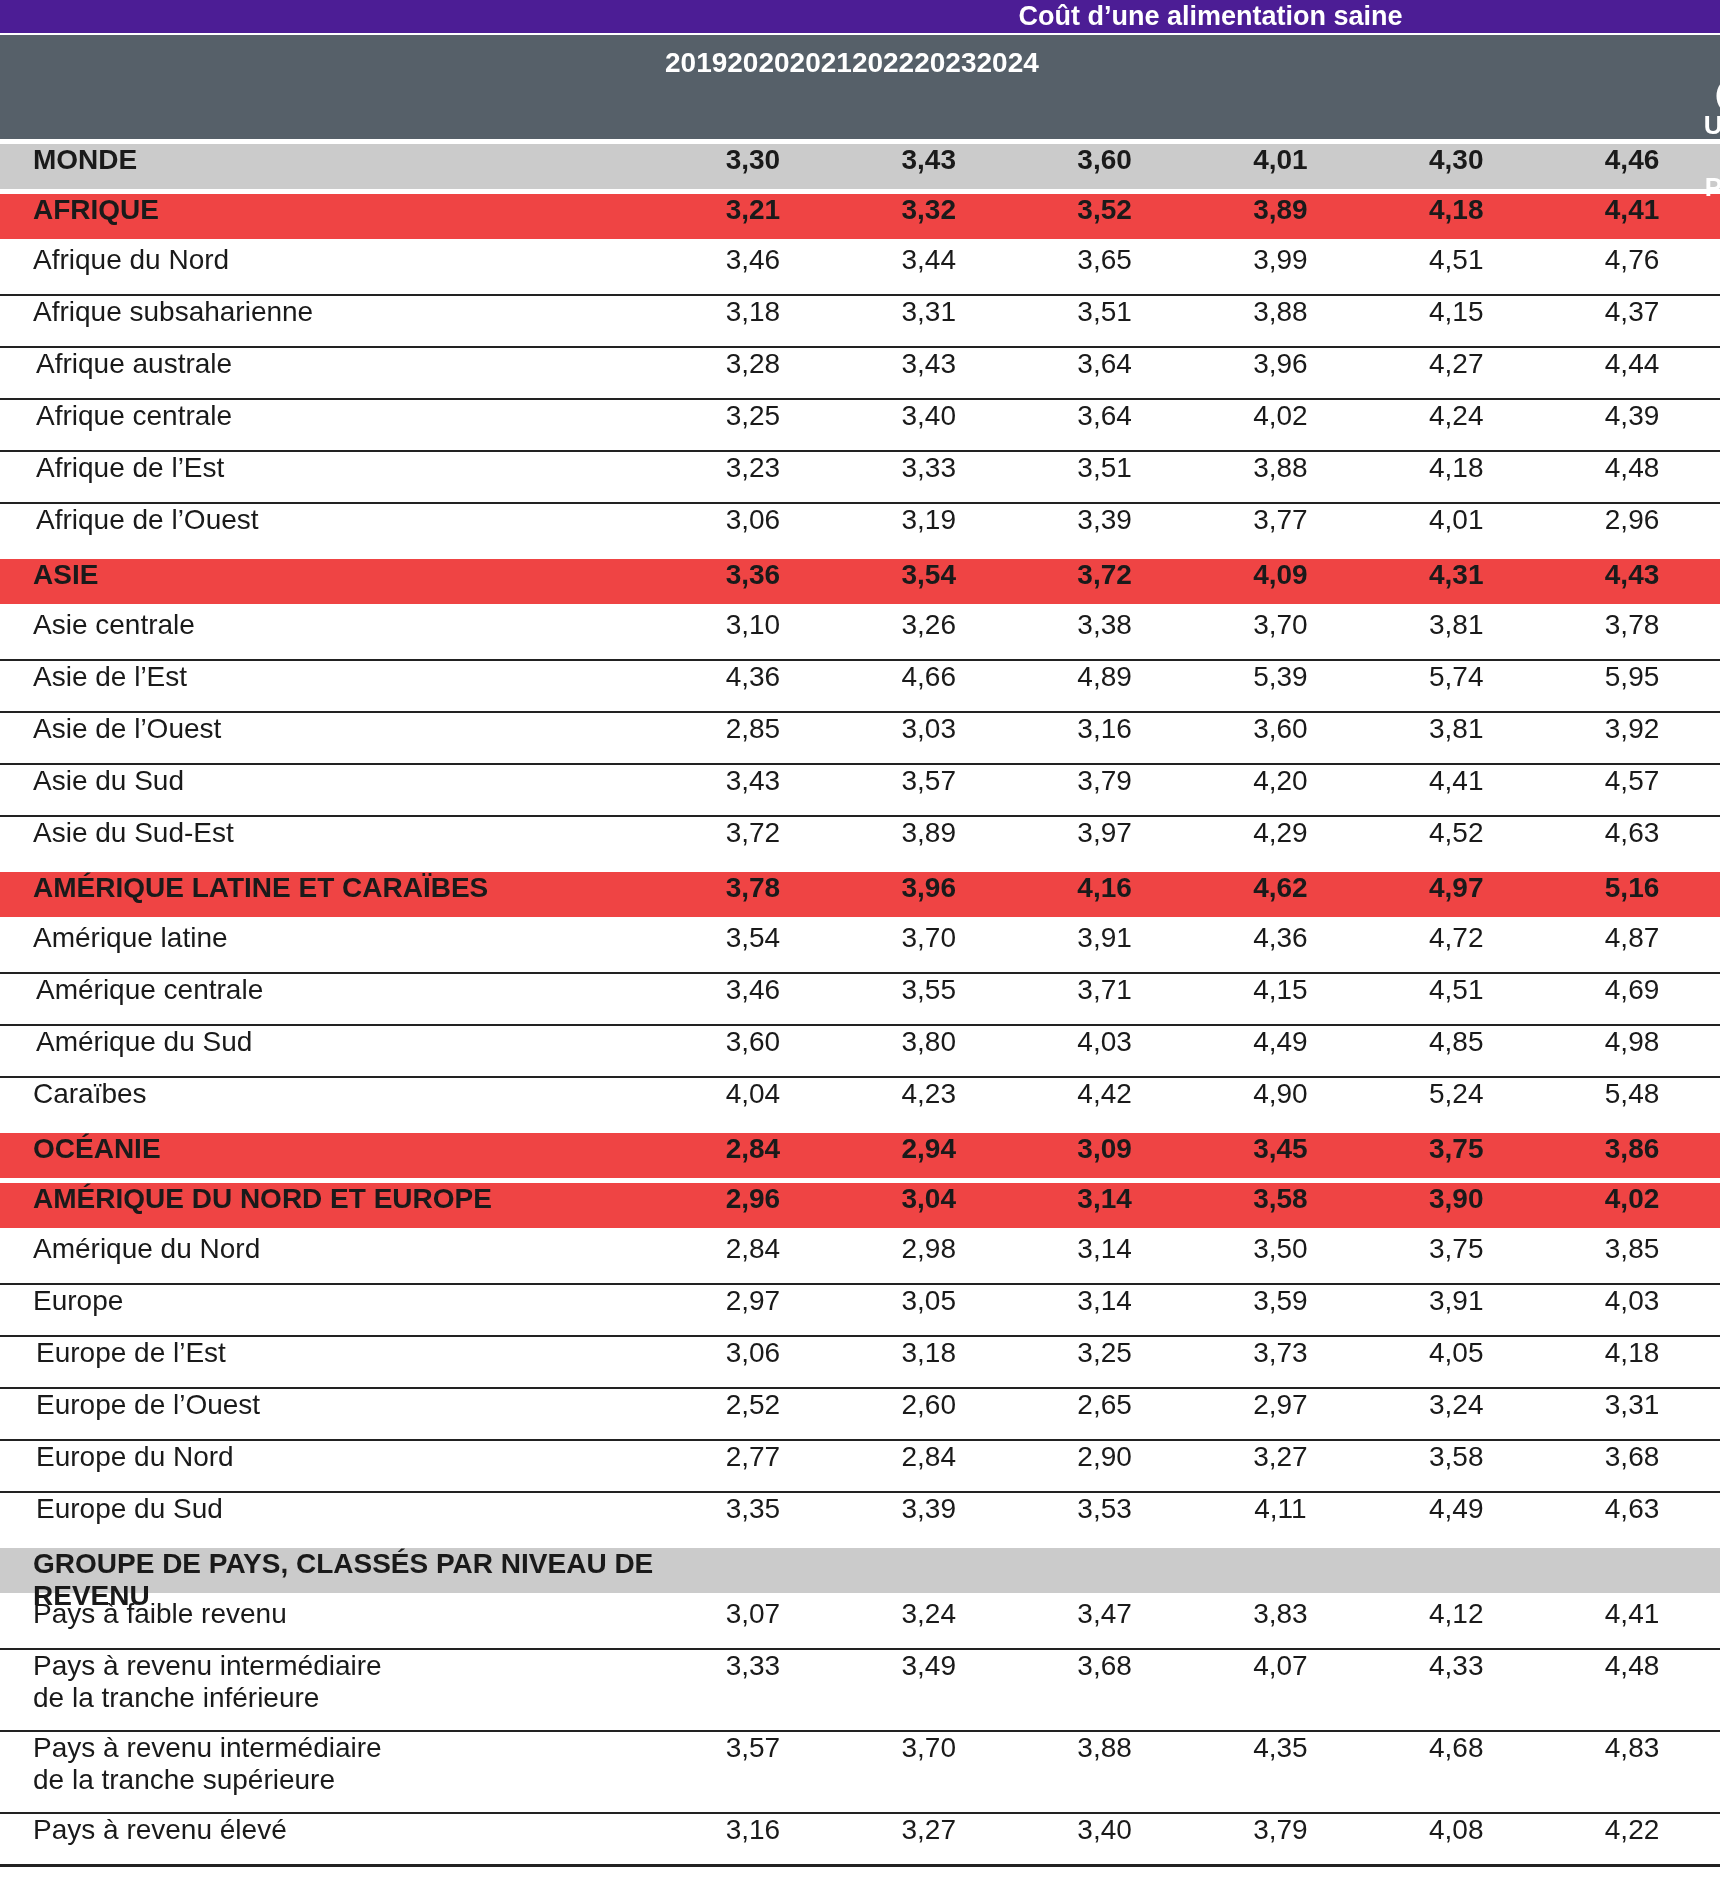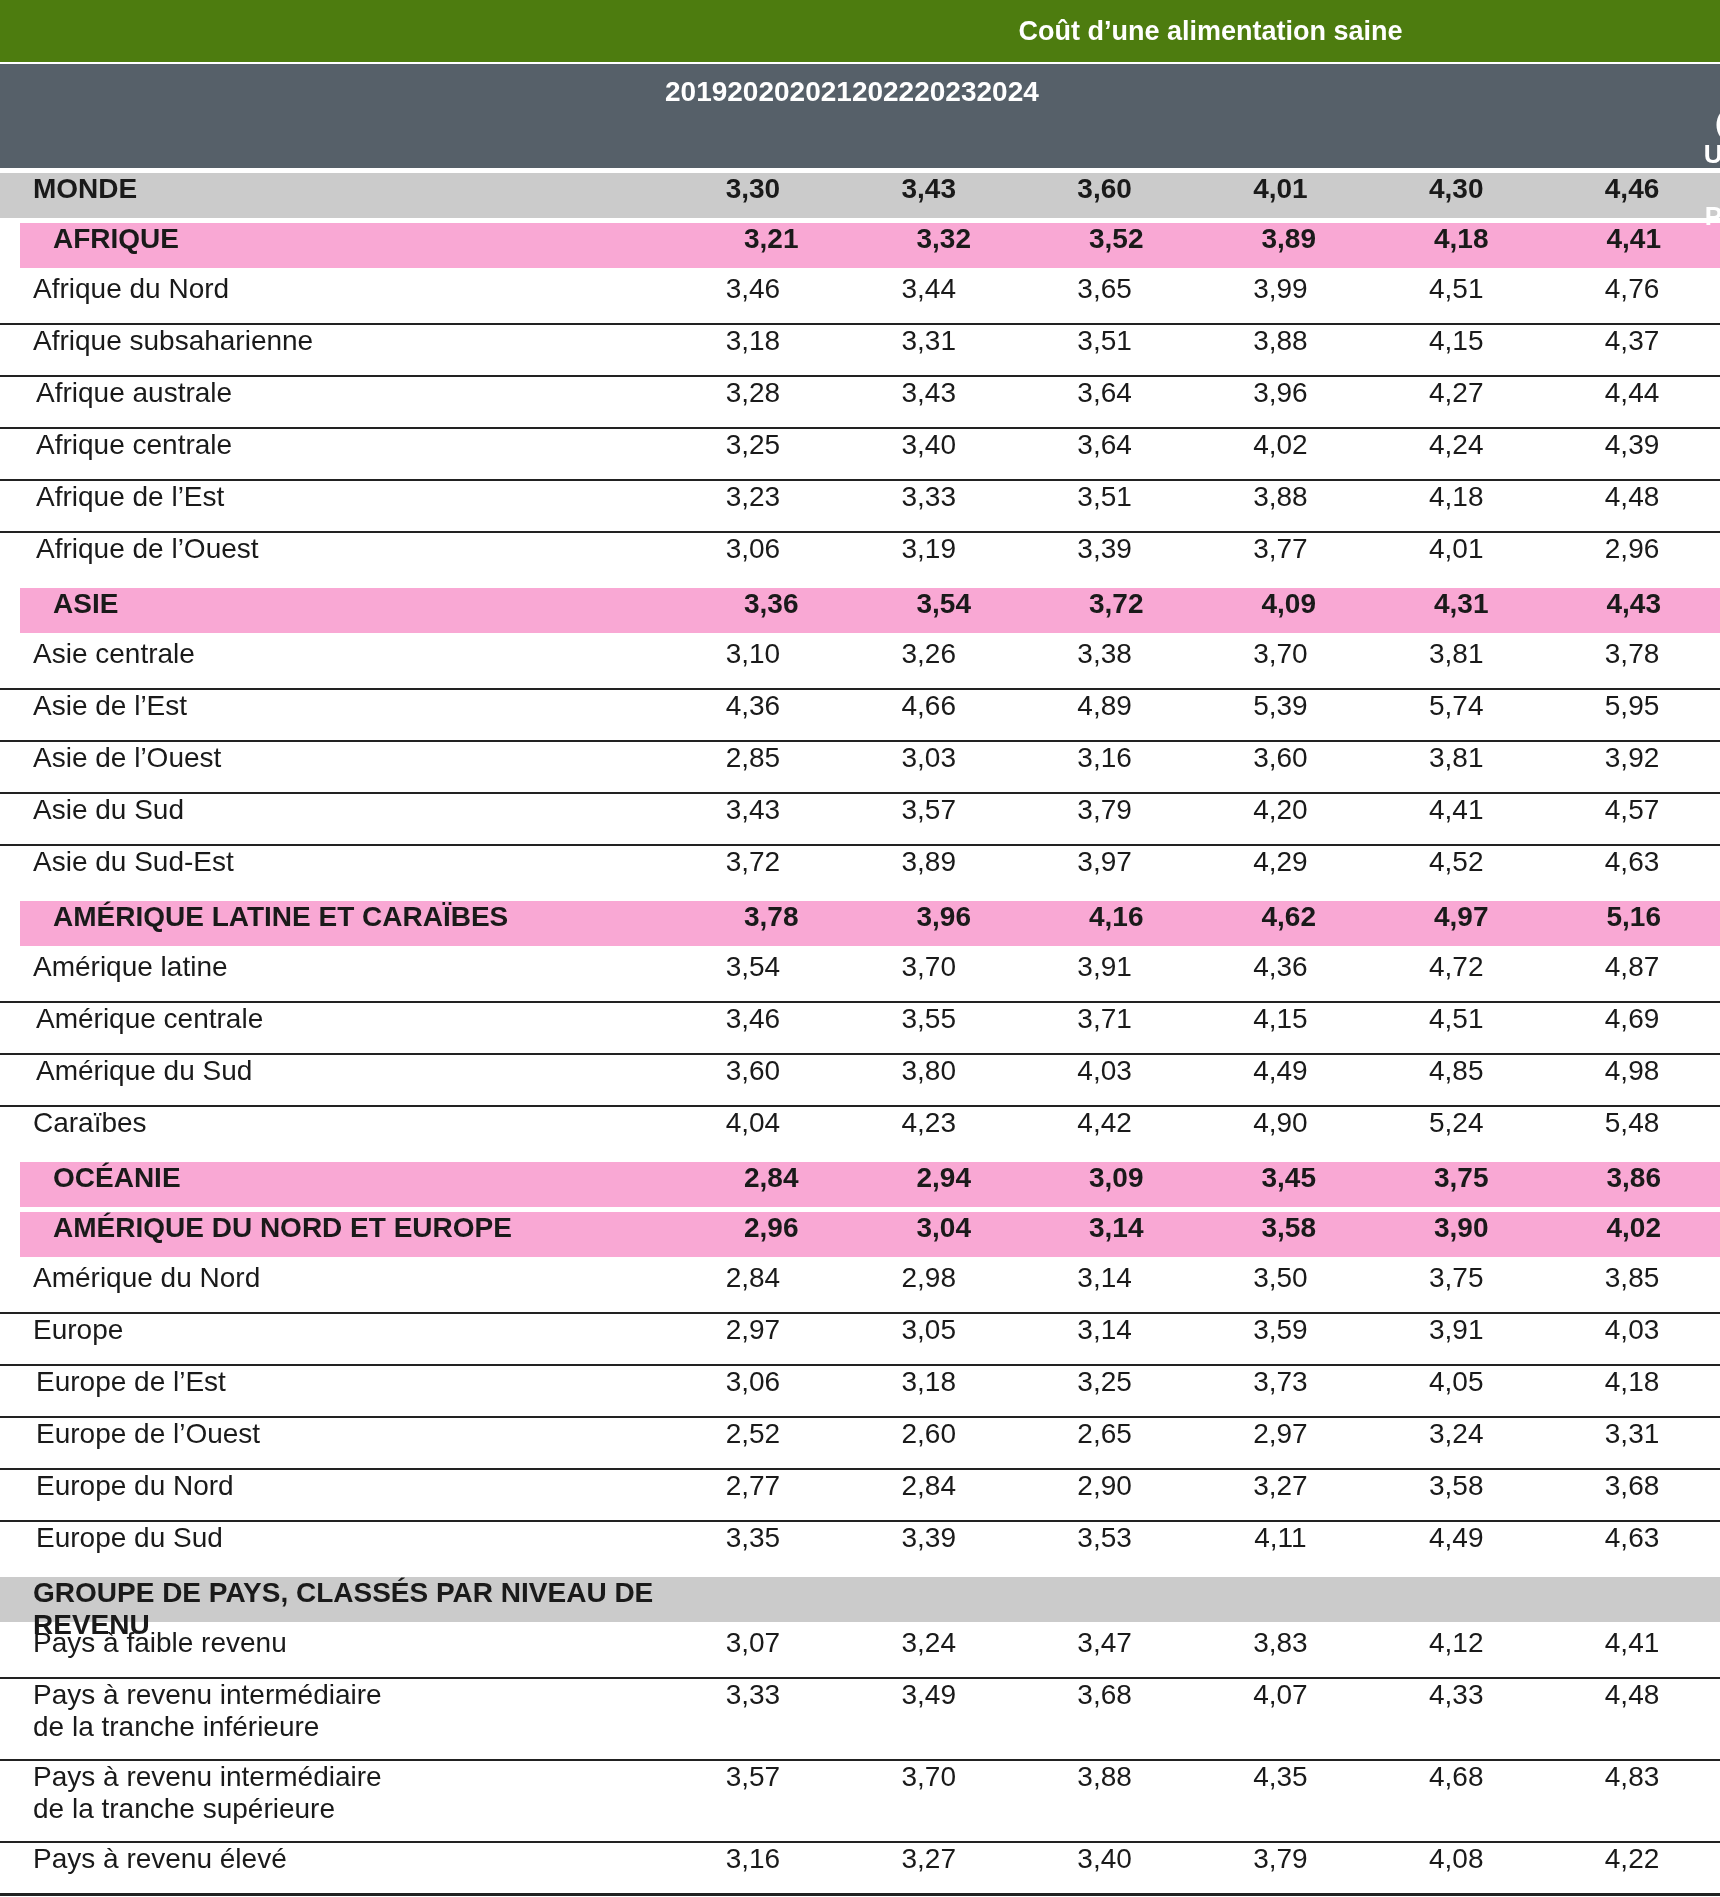--- a/index.html
+++ b/index.html
@@ -4,21 +4,21 @@
 <style>
   html, body { margin:0; padding:0; }
   body {
     width:1720px; height:1897px;
     background:#ffffff;
     font-family:"Liberation Sans", sans-serif;
     color:#1a1a1a;
     overflow:hidden;
   }
   .title-bar {
-    height:62px; background:#4d7c0f;
+    height:33px; background:#4c1d95;
     display:flex; align-items:stretch;padding-left:36px;
   }
   .col-spacer { width:665px; flex:0 0 665px; }
   .title-area {
     flex:1; display:flex; align-items:center; justify-content:center;
     color:#ffffff; font-weight:bold; font-size:27px;
   }
   .head {
     background:#566069; color:#ffffff; font-weight:bold;
     margin-top:2px; height:104px;
@@ -34,21 +34,21 @@
     height:50px; font-size:28px; box-sizing:content-box;
   }
   .label-cell {
     width:665px; flex:0 0 665px; padding-left:33px; box-sizing:border-box;
     line-height:32px;
   }
   .row-indent .label-cell { padding-left:36px; }
   .val-cell { flex:1; text-align:center; }
   .band-dark, .band-light { font-weight:bold; height:45px; margin:5px 0; }
   .band-dark  { background:#CBCBCB; }
-  .band-light { background:#f9a8d4;margin-left:20px; }
+  .band-light { background:#ef4444; }
   .sep { border-top:2px solid #222222; }
   .row-tall { height:80px; }
   .row-last { border-bottom:3px solid #222222; }
 </style>
 </head>
 <body>
 
 <div class="title-bar">
   <div class="col-spacer"></div>
   <div class="title-area">Coût d’une alimentation saine</div>

